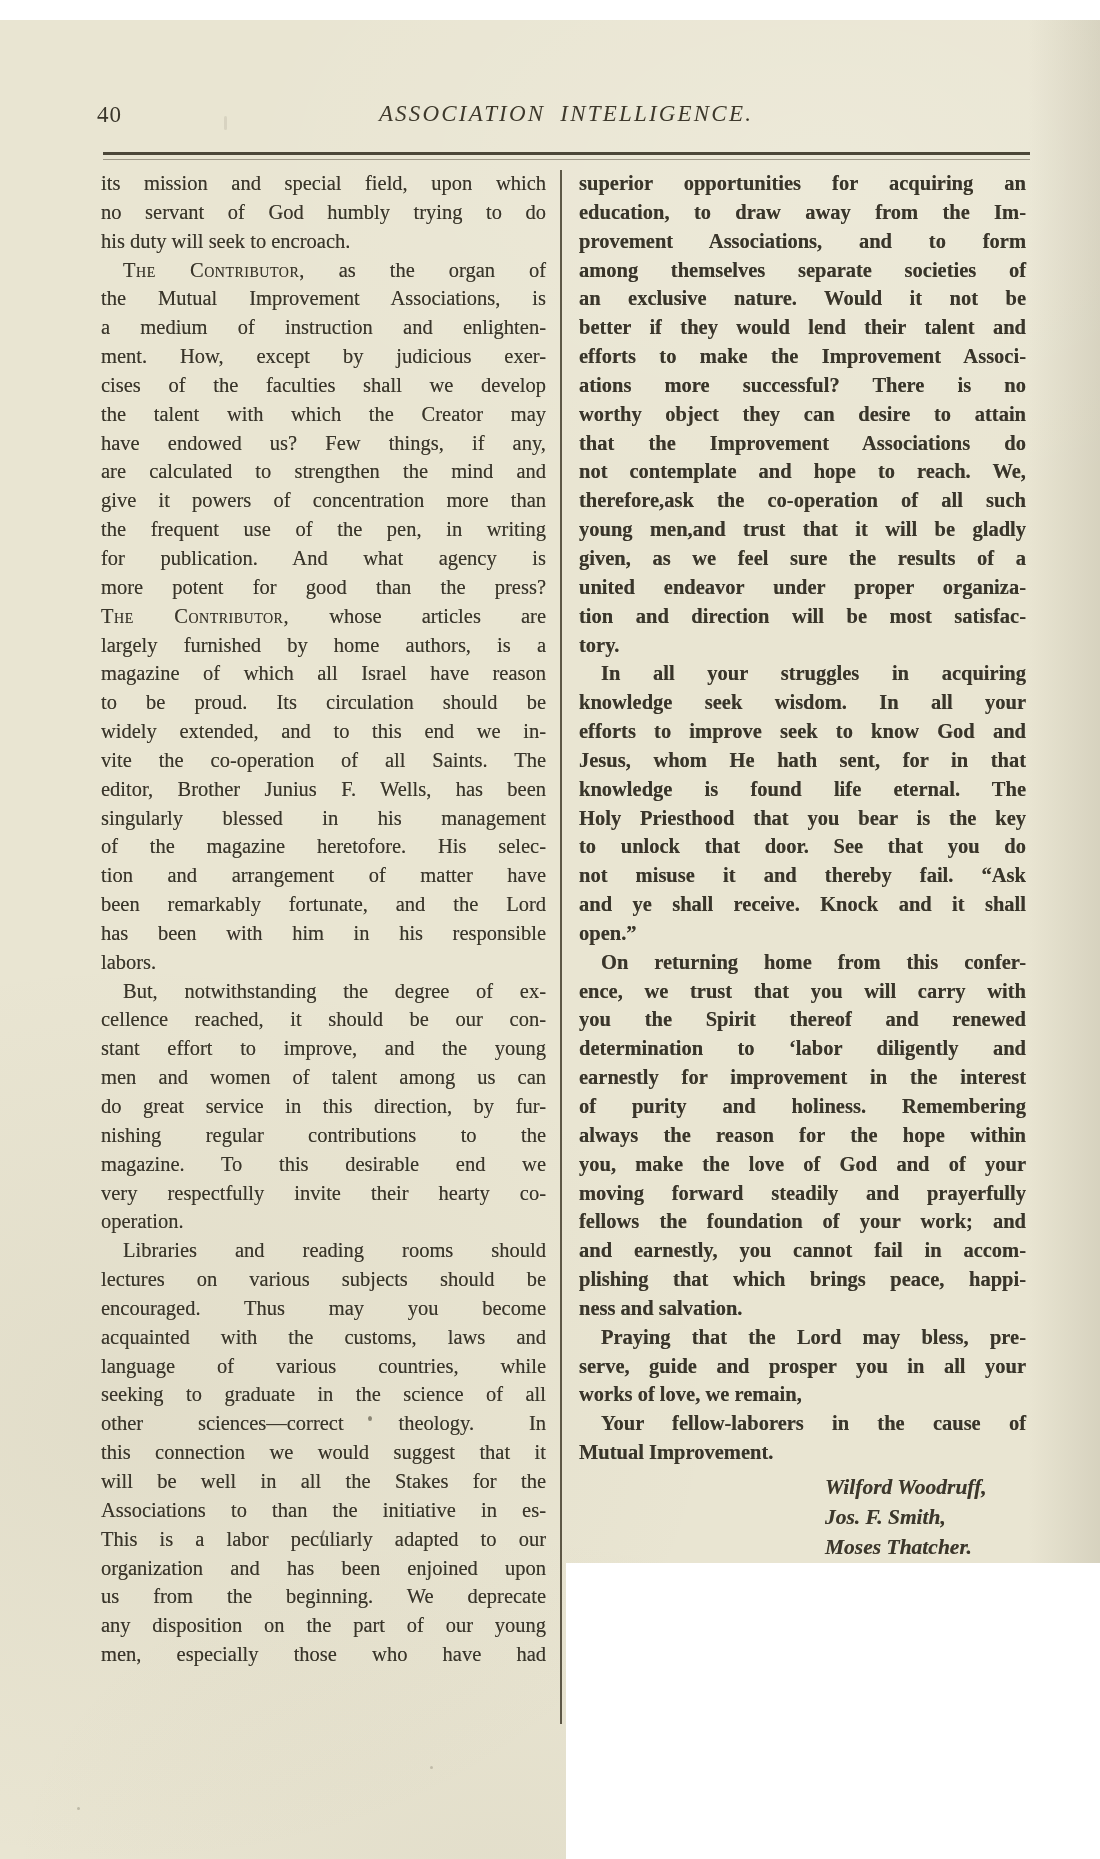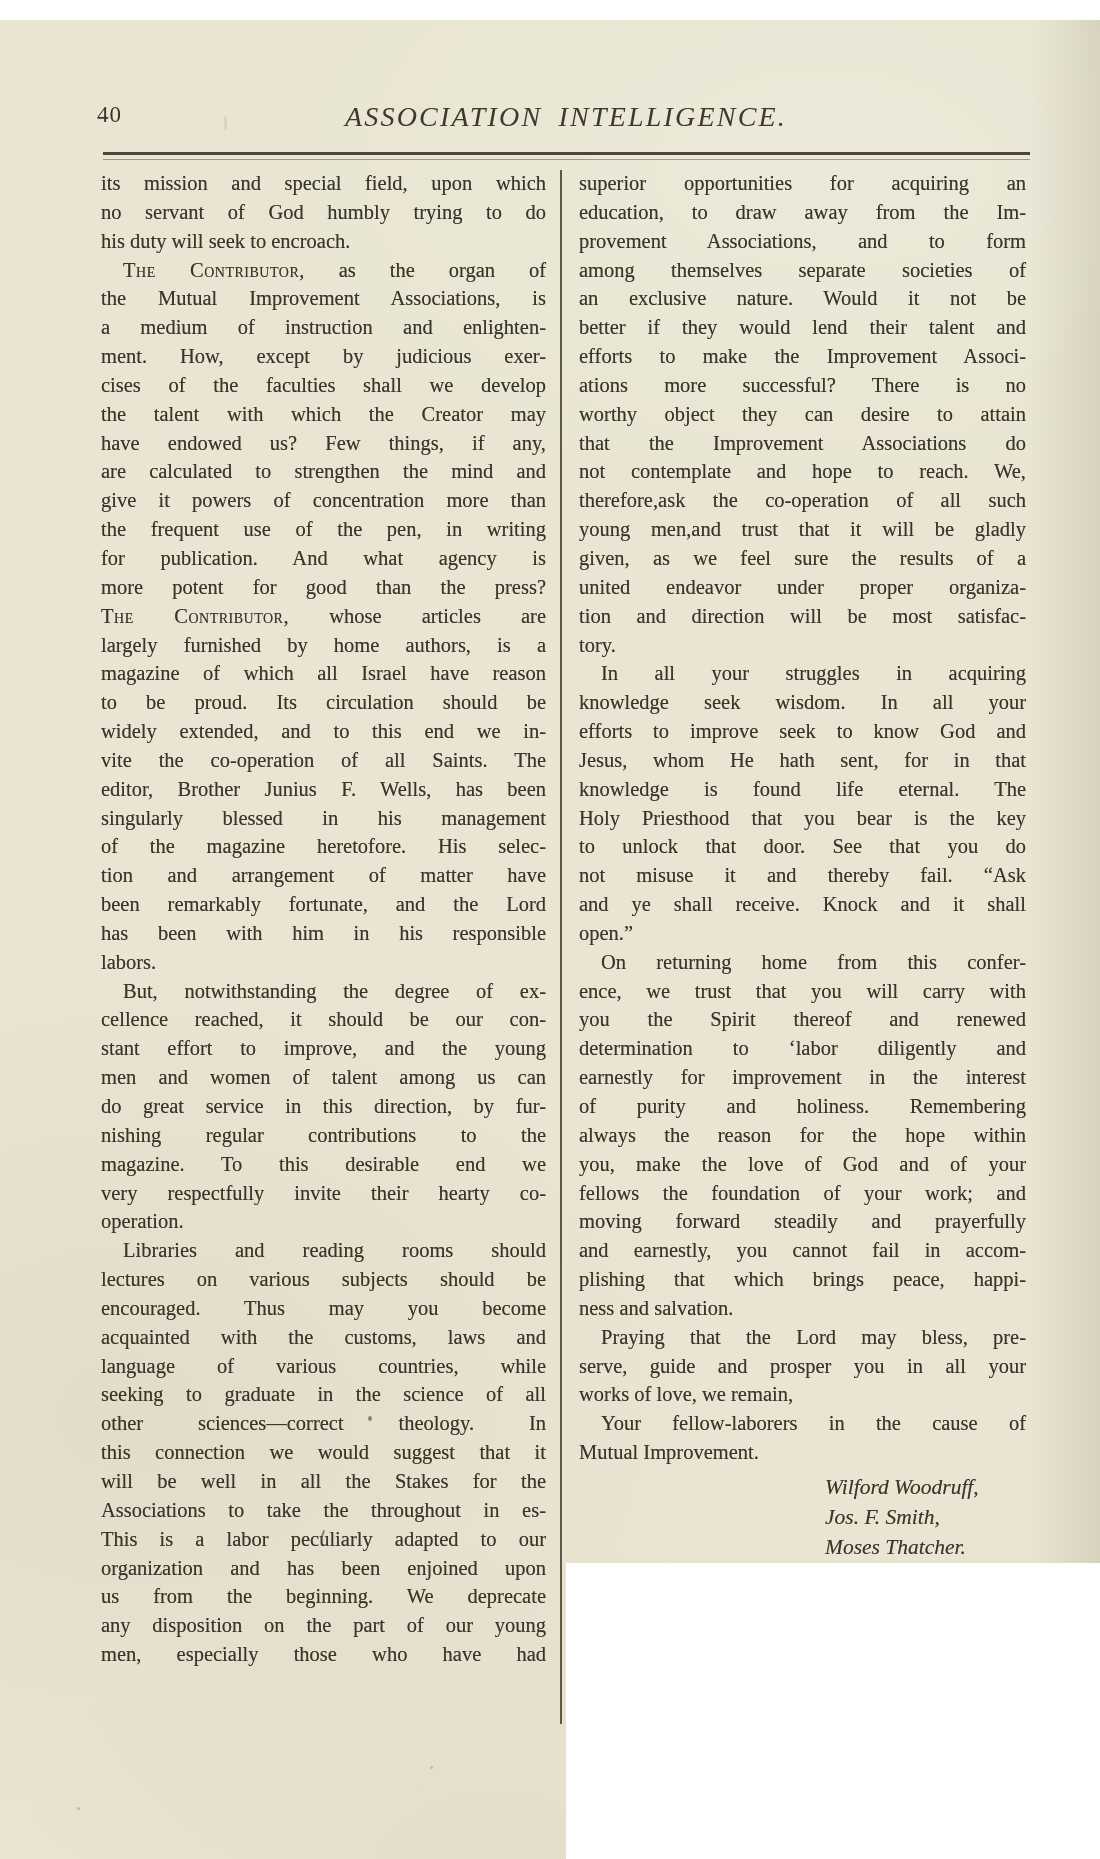--- a/index.html
+++ b/index.html
@@ -29,35 +29,35 @@
     position:absolute;left:566px;top:1543px;width:534px;height:316px;
     background:#ffffff;
   }
   .pageno{
     position:absolute;left:97px;top:82px;
     font-size:23px;letter-spacing:1px;color:var(--ink);
   }
   .header-title{
     position:absolute;left:103px;top:81px;width:926px;
     text-align:center;font-style:italic;
-    font-size:28px;letter-spacing:2.2px;word-spacing:7px;
+    font-size:23px;letter-spacing:2.2px;word-spacing:7px;
     color:#3e392c;
   }
   .header-rule{
     position:absolute;left:103px;top:132px;width:927px;height:4px;
     border-top:3.5px solid rgba(63,58,43,.92);
     border-bottom:1.2px solid rgba(63,58,43,.45);
   }
   .column{
     position:absolute;top:149px;color:var(--ink);
     font-size:20.5px;line-height:28.85px;
     text-shadow:0 0 .4px rgba(57,53,42,.55);
   }
   #col-left{left:101px;width:445px;}
-  #col-right{left:579px;width:447px;}
+  #col-right{left:579px;width:447px;font-weight:bold;}
   .divider{
     position:absolute;left:560px;top:150px;width:2px;height:1554px;
     background:rgba(68,62,46,.85);
   }
   .line{
     height:28.85px;overflow:visible;
     text-align:justify;text-align-last:justify;
   }
   .line.last{text-align-last:left;}
   .line.indent{text-indent:22px;}
@@ -126,21 +126,21 @@
       <div class="line last">operation.</div>
       <div class="line indent">Libraries and reading rooms should</div>
       <div class="line">lectures on various subjects should be</div>
       <div class="line">encouraged. Thus may you become</div>
       <div class="line">acquainted with the customs, laws and</div>
       <div class="line">language of various countries, while</div>
       <div class="line">seeking to graduate in the science of all</div>
       <div class="line">other sciences—correct theology. In</div>
       <div class="line">this connection we would suggest that it</div>
       <div class="line">will be well in all the Stakes for the</div>
-      <div class="line">Associations to take the throughout in es-</div>
+      <div class="line">Associations to than the initiative in es-</div>
       <div class="line">This is a labor peculiarly adapted to our</div>
       <div class="line">organization and has been enjoined upon</div>
       <div class="line">us from the beginning. We deprecate</div>
       <div class="line">any disposition on the part of our young</div>
       <div class="line">men, especially those who have had</div>
     </div>
   <div class="divider"></div>
   <div class="column" id="col-right">
       <div class="line">superior opportunities for acquiring an</div>
       <div class="line">education, to draw away from the Im-</div>
@@ -170,22 +170,22 @@
       <div class="line">and ye shall receive. Knock and it shall</div>
       <div class="line last">open.”</div>
       <div class="line indent">On returning home from this confer-</div>
       <div class="line">ence, we trust that you will carry with</div>
       <div class="line">you the Spirit thereof and renewed</div>
       <div class="line">determination to ‘labor diligently and</div>
       <div class="line">earnestly for improvement in the interest</div>
       <div class="line">of purity and holiness. Remembering</div>
       <div class="line">always the reason for the hope within</div>
       <div class="line">you, make the love of God and of your</div>
+      <div class="line">moving forward steadily and prayerfully</div>
       <div class="line">fellows the foundation of your work; and</div>
-      <div class="line">moving forward steadily and prayerfully</div>
       <div class="line">and earnestly, you cannot fail in accom-</div>
       <div class="line">plishing that which brings peace, happi-</div>
       <div class="line last">ness and salvation.</div>
       <div class="line indent">Praying that the Lord may bless, pre-</div>
       <div class="line">serve, guide and prosper you in all your</div>
       <div class="line last">works of love, we remain,</div>
       <div class="line indent">Your fellow-laborers in the cause of</div>
       <div class="line last">Mutual Improvement.</div>
       <div class="sig-block">
         <div class="sig-line">Wilford Woodruff,</div>

